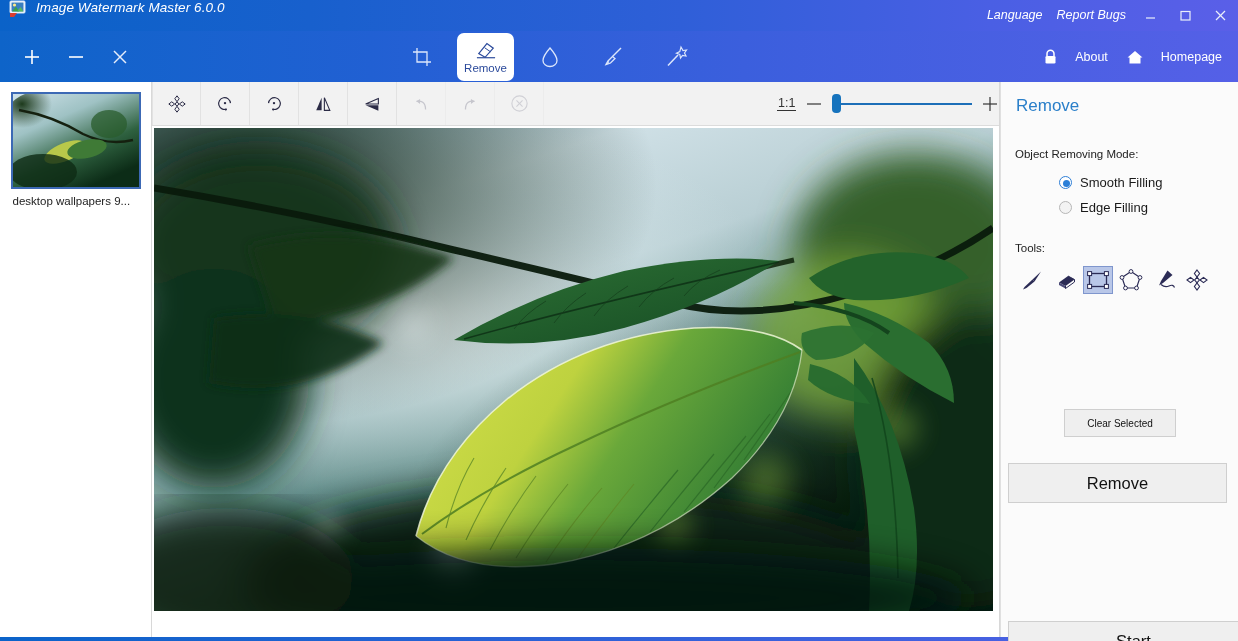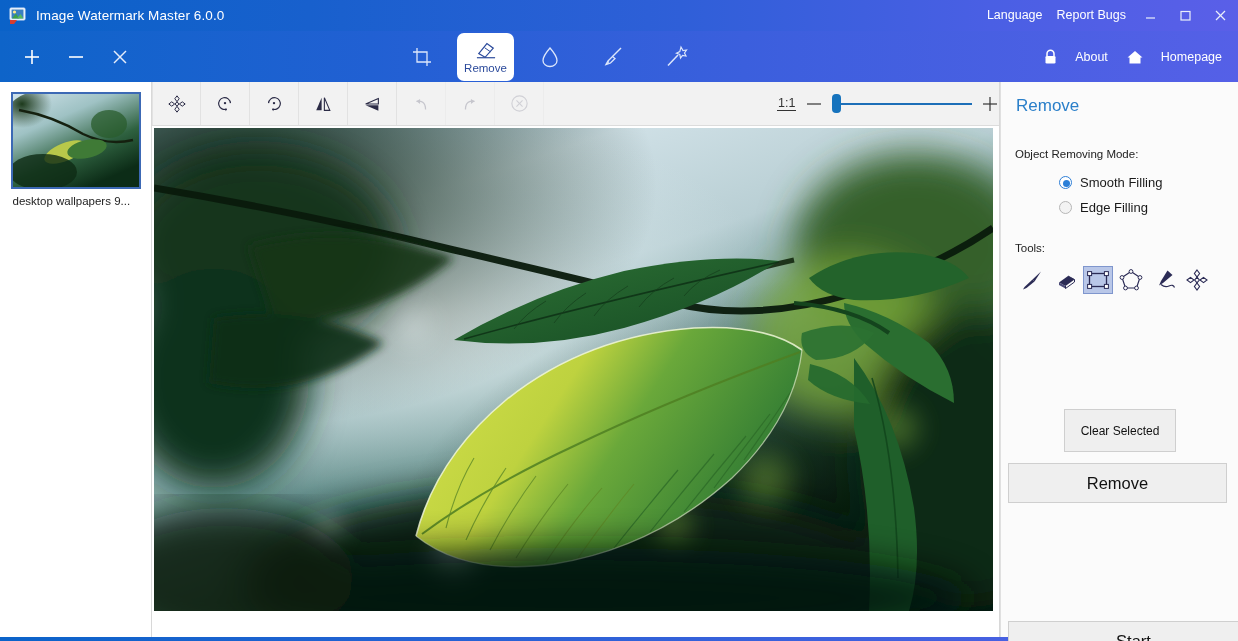--- a/index.html
+++ b/index.html
@@ -15,23 +15,23 @@
     display: flex;
     flex-direction: column;
     background: #fff;
   }
 
   
   .titlebar {
     height: 31px;
     background: linear-gradient(to right, #0a62c8 0%, #1860cd 25%, #2f5fd8 55%, #4a5fe4 80%, #5a5fe8 100%);
     display: flex;
-    align-items: center;
     position: relative;
     flex: none;
+    font-style: italic;
   }
   .app-icon {
     width: 18px; height: 17px;
     margin-left: 9px; margin-right: 9px;
     position: relative;
     flex: none;
   }
   .app-title {
     color: #ffffff;
     font-size: 13.5px;
@@ -319,22 +319,22 @@
     border: 1px solid #cfcfcf;
     color: #111;
     cursor: default;
     display: flex;
     align-items: center;
     justify-content: center;
   }
   .btn-clear {
     position: absolute;
     left: 63px; top: 327px;
-    width: 112px; height: 43px;
-    font-size: 12px;
+    width: 112px; height: 28px;
+    font-size: 10px;
   }
   .btn-remove {
     position: absolute;
     left: 7px; top: 381px;
     width: 219px; height: 40px;
     font-size: 16.5px;
   }
   .btn-start {
     position: absolute;
     left: 7px; top: 539px;

